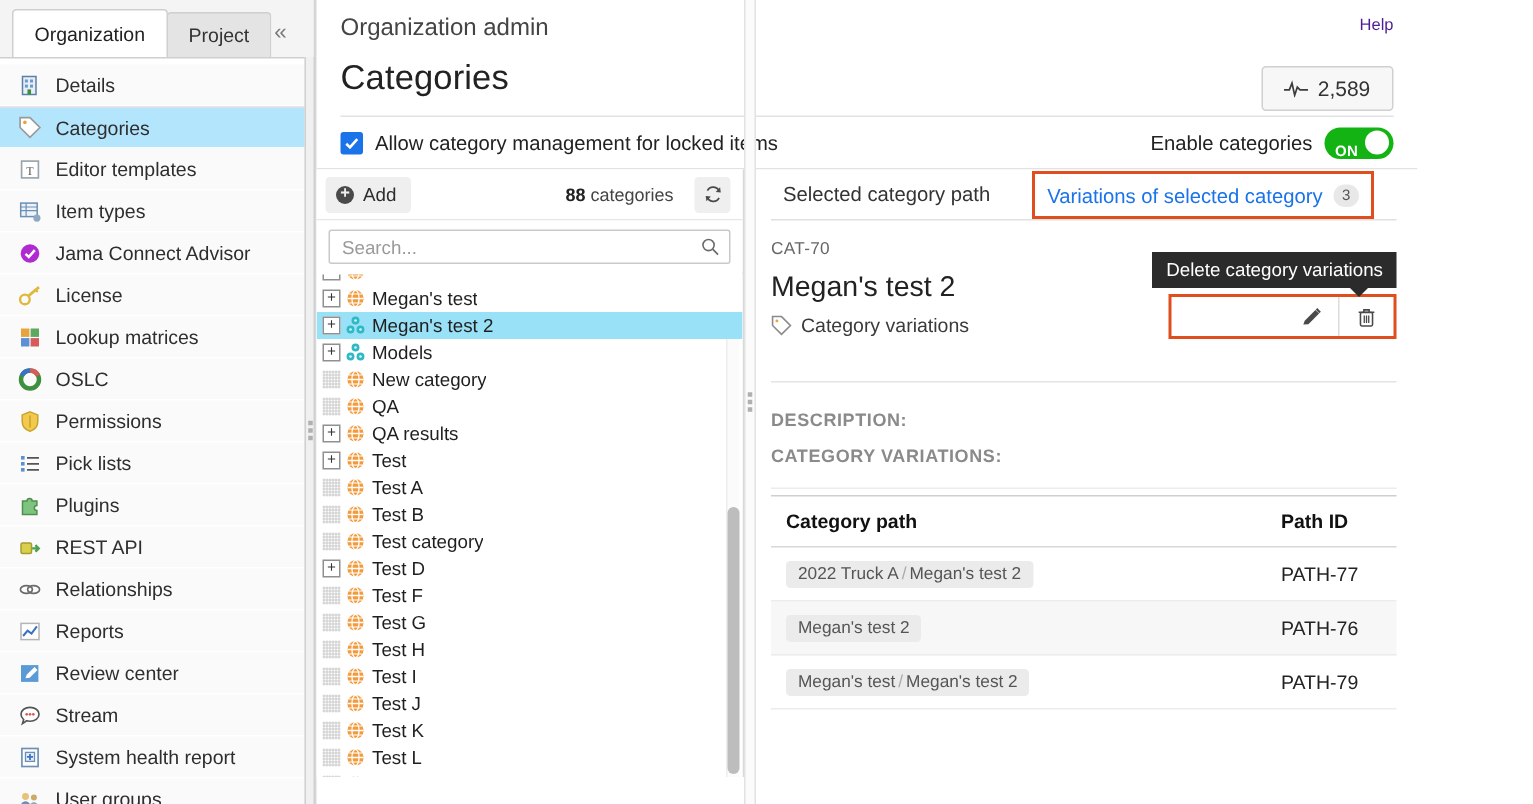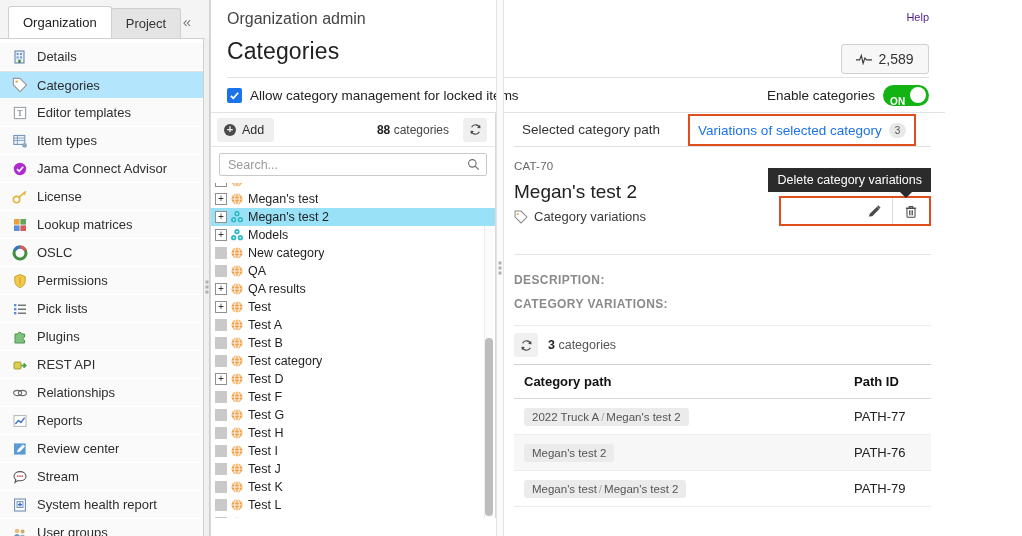--- a/index.html
+++ b/index.html
@@ -1049,34 +1049,20 @@
             </svg>
           </div>
         </div>
 
         <div class="sec-rule"></div>
 
         <div class="sec-label">DESCRIPTION:</div>
         <div class="sec-label second">CATEGORY VARIATIONS:</div>
         <div class="sec-rule2"></div>
 
-        <div class="count-row">
-          <div class="count-refresh">
-            <svg width="13" height="13" viewBox="0 0 16 16">
-              <path d="M13 6 A5.3 5.3 0 0 0 3.2 5.1" fill="none" stroke="#4a4a4a" stroke-width="1.4"></path>
-              <polygon points="13.6,2.3 14.2,6.6 10,6.1" fill="#4a4a4a"></polygon>
-              <path d="M3 10 A5.3 5.3 0 0 0 12.8 10.9" fill="none" stroke="#4a4a4a" stroke-width="1.4"></path>
-              <polygon points="2.4,13.7 1.8,9.4 6,9.9" fill="#4a4a4a"></polygon>
-            </svg>
-          </div>
-          <div class="count-txt">
-            <b>3</b>
-            <span>categories</span>
-          </div>
-        </div>
 
         <table class="vtable">
           <colgroup>
               <col class="c1">
               <col>
             </colgroup>
           <thead>
             <tr>
               <th>Category path</th>
               <th>Path ID</th>

